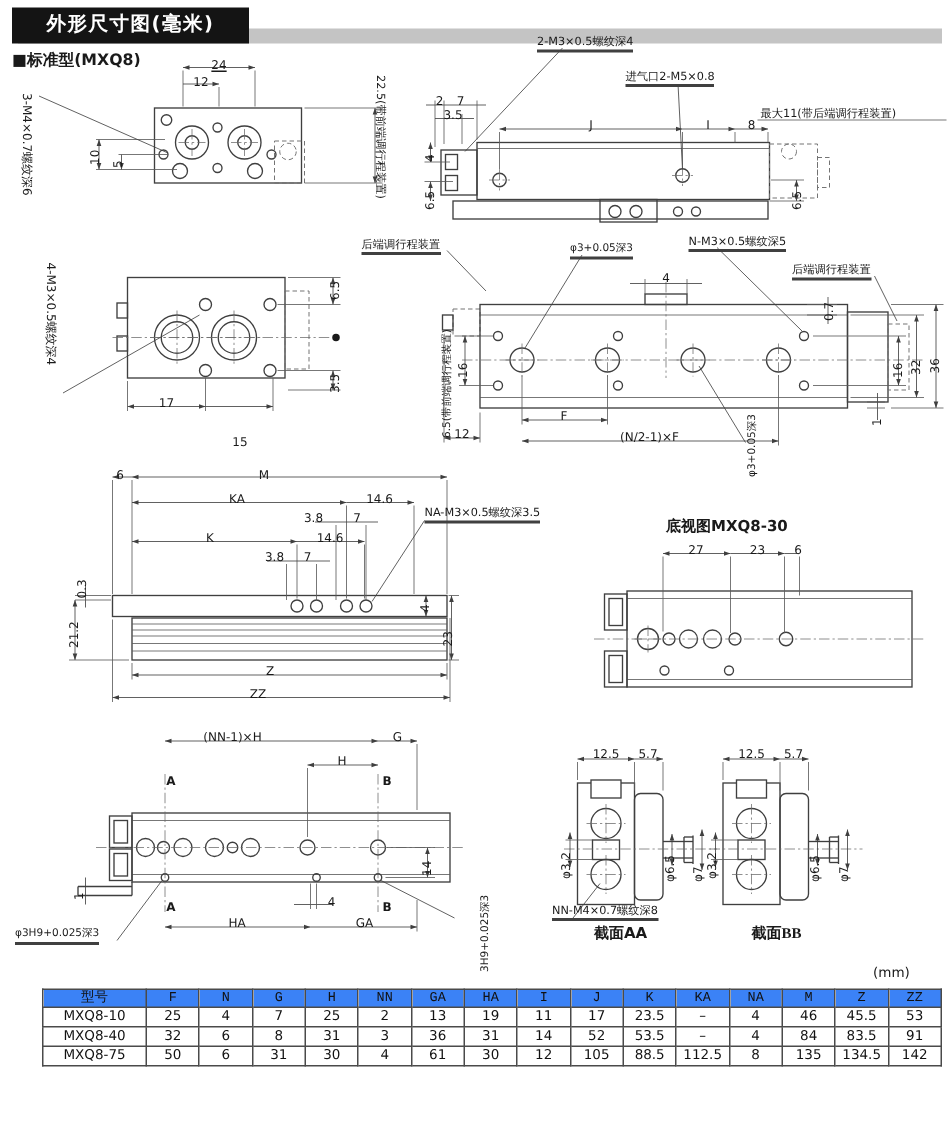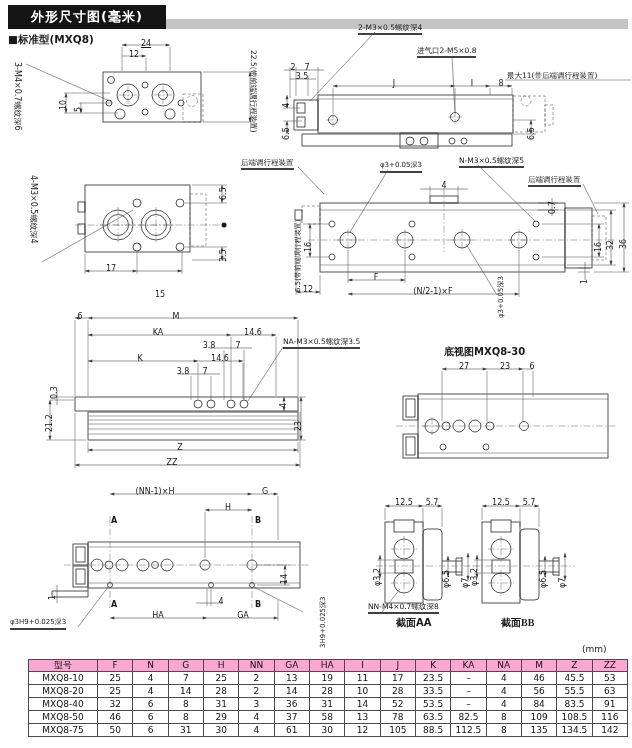--- a/index.html
+++ b/index.html
@@ -18,21 +18,21 @@
   svg line.ldr{stroke:#3f3f3f;stroke-width:0.55;}
   svg .cl{stroke:#6a6a6a;stroke-width:0.5;stroke-dasharray:7 2 1.5 2;}
   svg .hid{stroke:#707070;stroke-width:0.65;stroke-dasharray:3 2;fill:none;}
   #labels .lbl{position:absolute;font-size:8px;white-space:nowrap;color:#1a1a1a;line-height:9px;}
   #labels .lbl.u{border-bottom:2px solid #404040;padding-bottom:1px;}
   #labels .lbl.b{font-weight:bold;}
   .dimtable{position:absolute;left:28px;top:659px;width:600px;border-collapse:collapse;table-layout:fixed;
             font-size:9px;color:#111;border:1.5px solid #333;background:#fff;}
   .dimtable th,.dimtable td{border:1px solid #4a4a4a;padding:0;text-align:center;height:12px;line-height:11px;
             font-weight:normal;overflow:hidden;}
-  .dimtable thead th{background:#f9a8d4;height:11px;}
+  .dimtable thead th{background:#3b82f6;height:11px;font-family:Liberation Mono, monospace;}
 </style>
 </head>
 <body>
 
 <div class="canvas">
 
   <div class="title-strip"></div>
   <div class="title-bar">外形尺寸图(毫米)</div>
   <div class="subtitle">■标准型(MXQ8)</div>
   <div class="units-note">(mm)</div>
@@ -549,72 +549,36 @@
           <td>11</td>
           <td>17</td>
           <td>23.5</td>
           <td>–</td>
           <td>4</td>
           <td>46</td>
           <td>45.5</td>
           <td>53</td>
         </tr>
         <tr>
-          <td>MXQ8-20</td>
-          <td>25</td>
-          <td>4</td>
-          <td>14</td>
-          <td>28</td>
-          <td>2</td>
-          <td>14</td>
-          <td>28</td>
-          <td>10</td>
-          <td>28</td>
-          <td>33.5</td>
-          <td>–</td>
-          <td>4</td>
-          <td>56</td>
-          <td>55.5</td>
-          <td>63</td>
-        </tr>
-        <tr>
           <td>MXQ8-40</td>
           <td>32</td>
           <td>6</td>
           <td>8</td>
           <td>31</td>
           <td>3</td>
           <td>36</td>
           <td>31</td>
           <td>14</td>
           <td>52</td>
           <td>53.5</td>
           <td>–</td>
           <td>4</td>
           <td>84</td>
           <td>83.5</td>
           <td>91</td>
-        </tr>
-        <tr>
-          <td>MXQ8-50</td>
-          <td>46</td>
-          <td>6</td>
-          <td>8</td>
-          <td>29</td>
-          <td>4</td>
-          <td>37</td>
-          <td>58</td>
-          <td>13</td>
-          <td>78</td>
-          <td>63.5</td>
-          <td>82.5</td>
-          <td>8</td>
-          <td>109</td>
-          <td>108.5</td>
-          <td>116</td>
         </tr>
         <tr>
           <td>MXQ8-75</td>
           <td>50</td>
           <td>6</td>
           <td>31</td>
           <td>30</td>
           <td>4</td>
           <td>61</td>
           <td>30</td>

